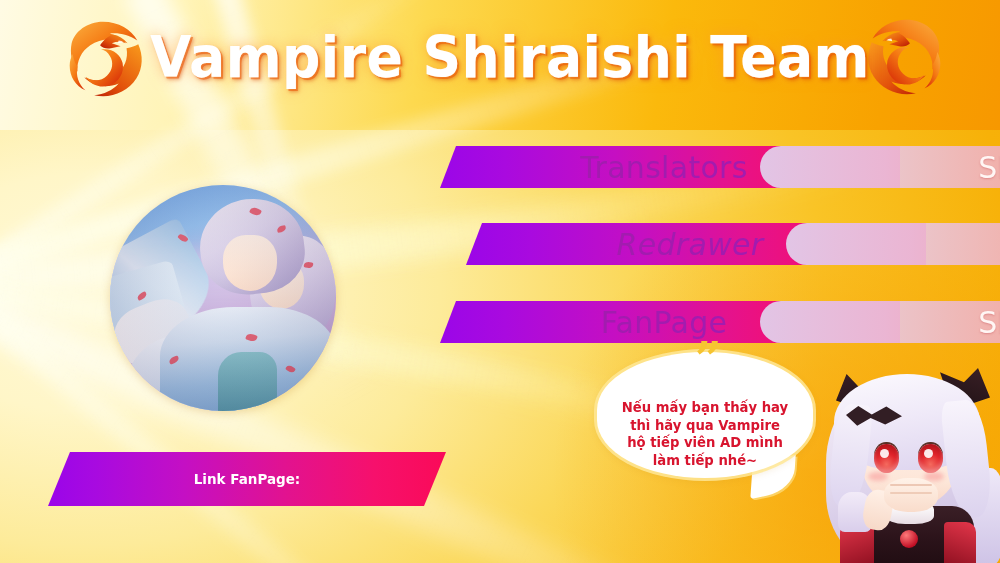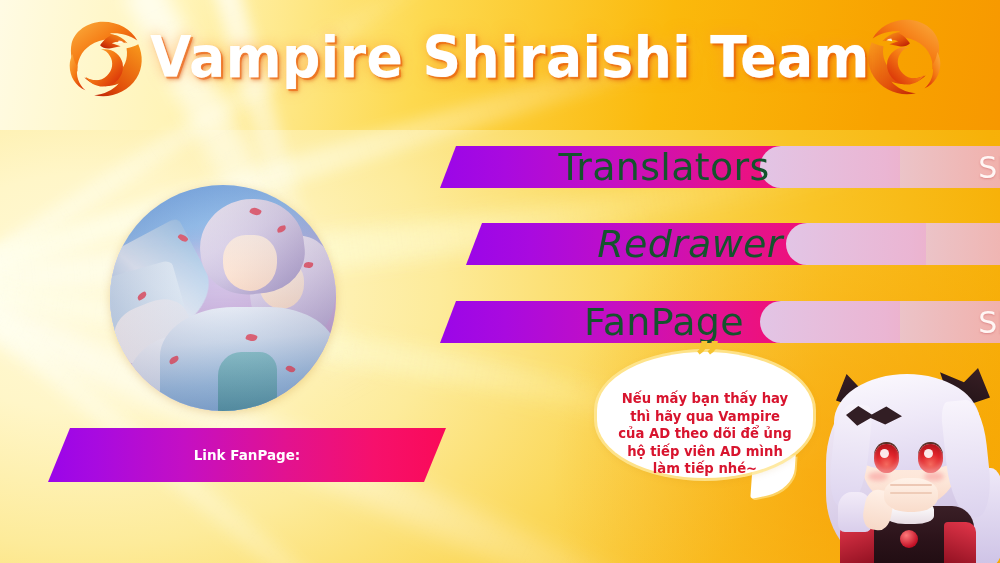--- a/index.html
+++ b/index.html
@@ -97,21 +97,21 @@
   
   .credit{position:absolute;height:42px;}
   .credit .slab{
     position:absolute;left:0;top:0;height:42px;width:460px;
     background:linear-gradient(90deg,#9B06E8 0%,#A90ADF 14%,#C50FC2 38%,#E4128E 62%,#F70F6B 80%,#FA0A59 100%);
     clip-path:polygon(16px 0, 100% 0, 100% 100%, 0 100%);
   }
   .credit .role{
     position:absolute;left:34px;top:0;width:380px;height:42px;
     display:flex;align-items:center;justify-content:center;
-    color:#14532d;font-size:38px;letter-spacing:.3px;
+    color:#a21caf;font-size:30px;letter-spacing:.3px;
     font-family:"DejaVu Sans", sans-serif;
   }
   .credit .pill{
     position:absolute;left:320px;top:0;height:42px;width:565px;border-radius:21px;
     background:linear-gradient(90deg,rgba(225,212,238,.92) 0%,rgba(233,200,224,.9) 22%,rgba(246,160,160,.92) 58%,rgba(250,124,132,.95) 100%);
   }
   .credit .pill-name{
     position:absolute;left:320px;top:0;height:42px;width:565px;
     display:flex;align-items:center;justify-content:center;
     color:#FFF6F4;font-size:30px;
@@ -181,21 +181,21 @@
   .chibi-trimR{position:absolute;left:132px;top:164px;width:32px;height:44px;
     background:linear-gradient(200deg,#E3364A,#8E0F20);border-radius:4px 10px 0 0;}
   .chibi-sleeve-l{position:absolute;left:26px;top:134px;width:34px;height:40px;border-radius:40% 40% 20% 20%;
     background:linear-gradient(180deg,#F2EBF8,#D9CEEB);}
   .chibi-arm{position:absolute;left:52px;top:132px;width:28px;height:40px;border-radius:40%;
     background:linear-gradient(180deg,#FFF0E6,#F7D9C8);transform:rotate(10deg);}
   .chibi-hairtail{position:absolute;left:148px;top:110px;width:44px;height:98px;border-radius:44% 30% 30% 44%;
     background:linear-gradient(180deg,#EFE9F8,#CEC3E6);}
 
   
-  .fanpage{position:absolute;left:48px;top:428px;width:398px;height:54px;}
+  .fanpage{position:absolute;left:48px;top:452px;width:398px;height:54px;}
   .fanpage .slab{position:absolute;inset:0;
     background:linear-gradient(90deg,#9A05E9 0%,#A80AE0 12%,#C40FC4 34%,#E2128F 60%,#F6106C 82%,#FA0A58 100%);
     clip-path:polygon(22px 0, 100% 0, calc(100% - 22px) 100%, 0 100%);}
   .fanpage .txt{position:absolute;inset:0;display:flex;flex-direction:column;
     align-items:center;justify-content:center;gap:2px;color:#fff;
     font-family:"DejaVu Sans", sans-serif;font-weight:bold;}
   .fanpage .l1{font-size:13.5px;}
   .fanpage .l2{font-size:15px;}
 </style>
 </head>
@@ -296,21 +296,20 @@
     <div class="pill-name">Shiraishi</div>
   </div>
 
   <div class="bubble-wrap">
     <div class="bubble-tail"></div>
     <div class="bubble"></div>
     <div class="bubble-quote">”</div>
     <div class="bubble-text">
       <span>Nếu mấy bạn thấy hay</span>
       <span>thì hãy qua Vampire</span>
-      <span>của AD theo dõi để ủng</span>
       <span>hộ tiếp viên AD mình</span>
       <span>làm tiếp nhé~</span>
     </div>
   </div>
 
   <div class="chibi">
     <div class="chibi-hairback"></div>
     <div class="chibi-hairtail"></div>
     <div class="chibi-ear-l"></div>
     <div class="chibi-ear-r"></div>

